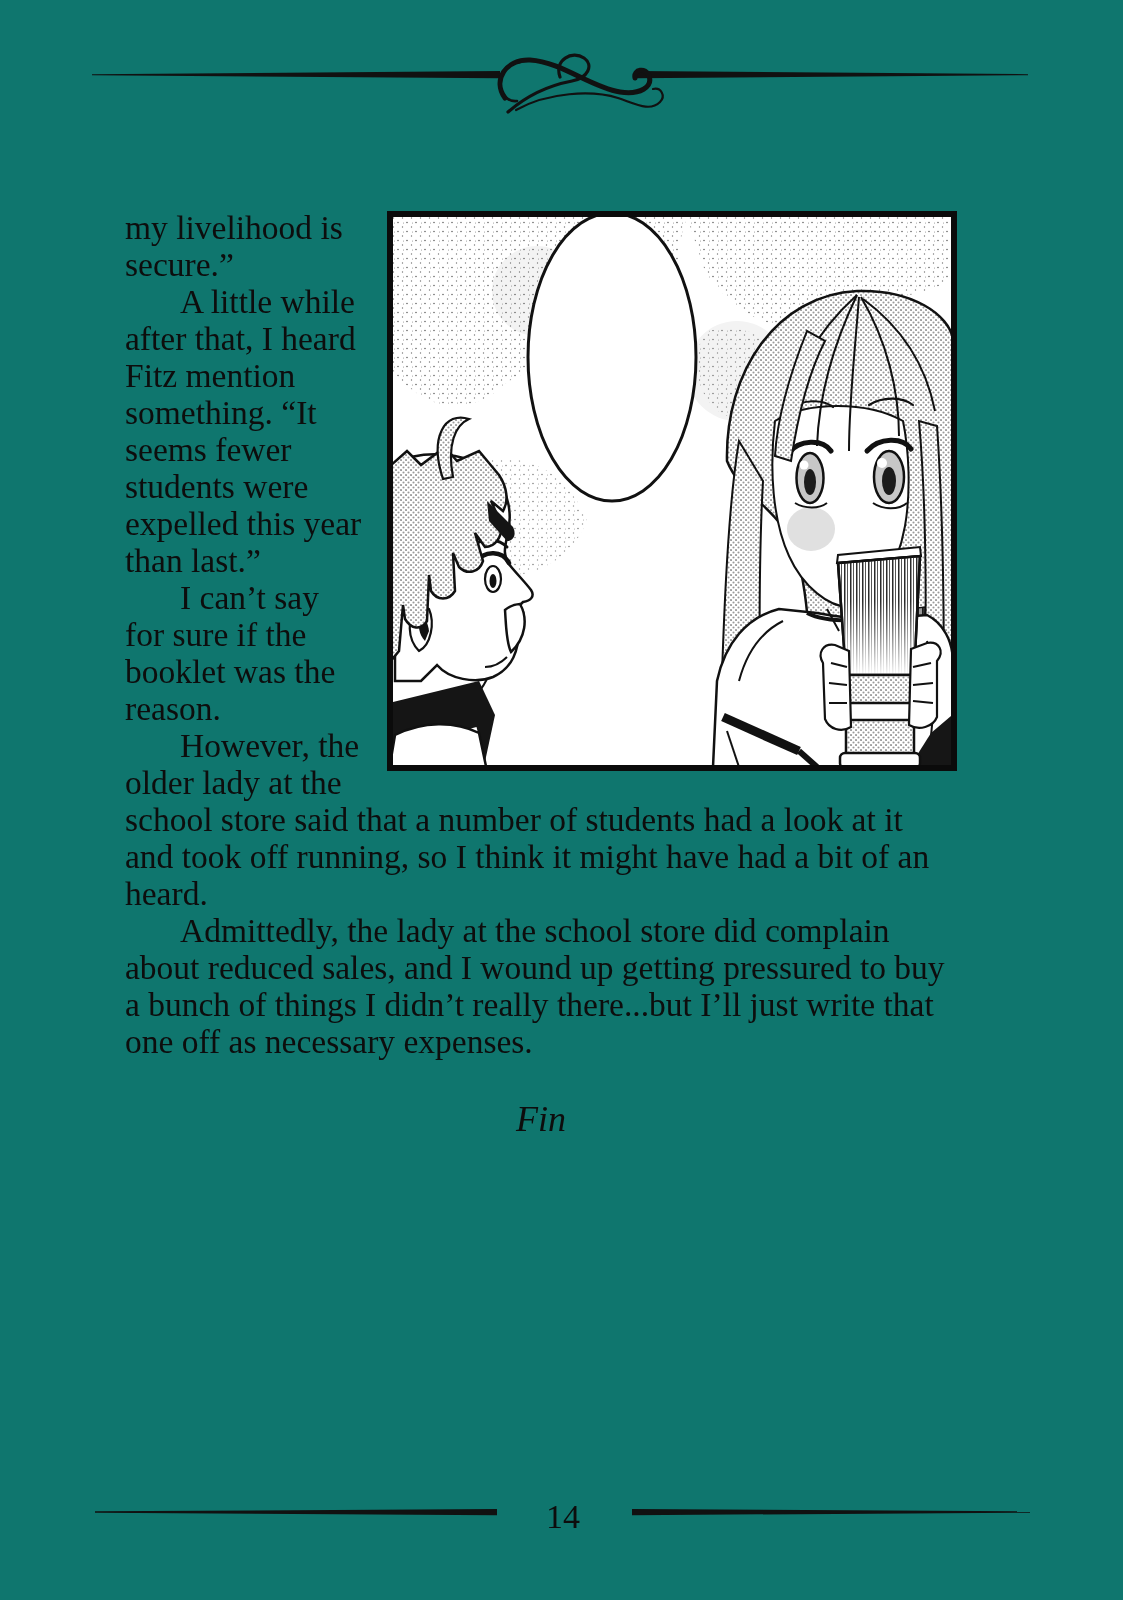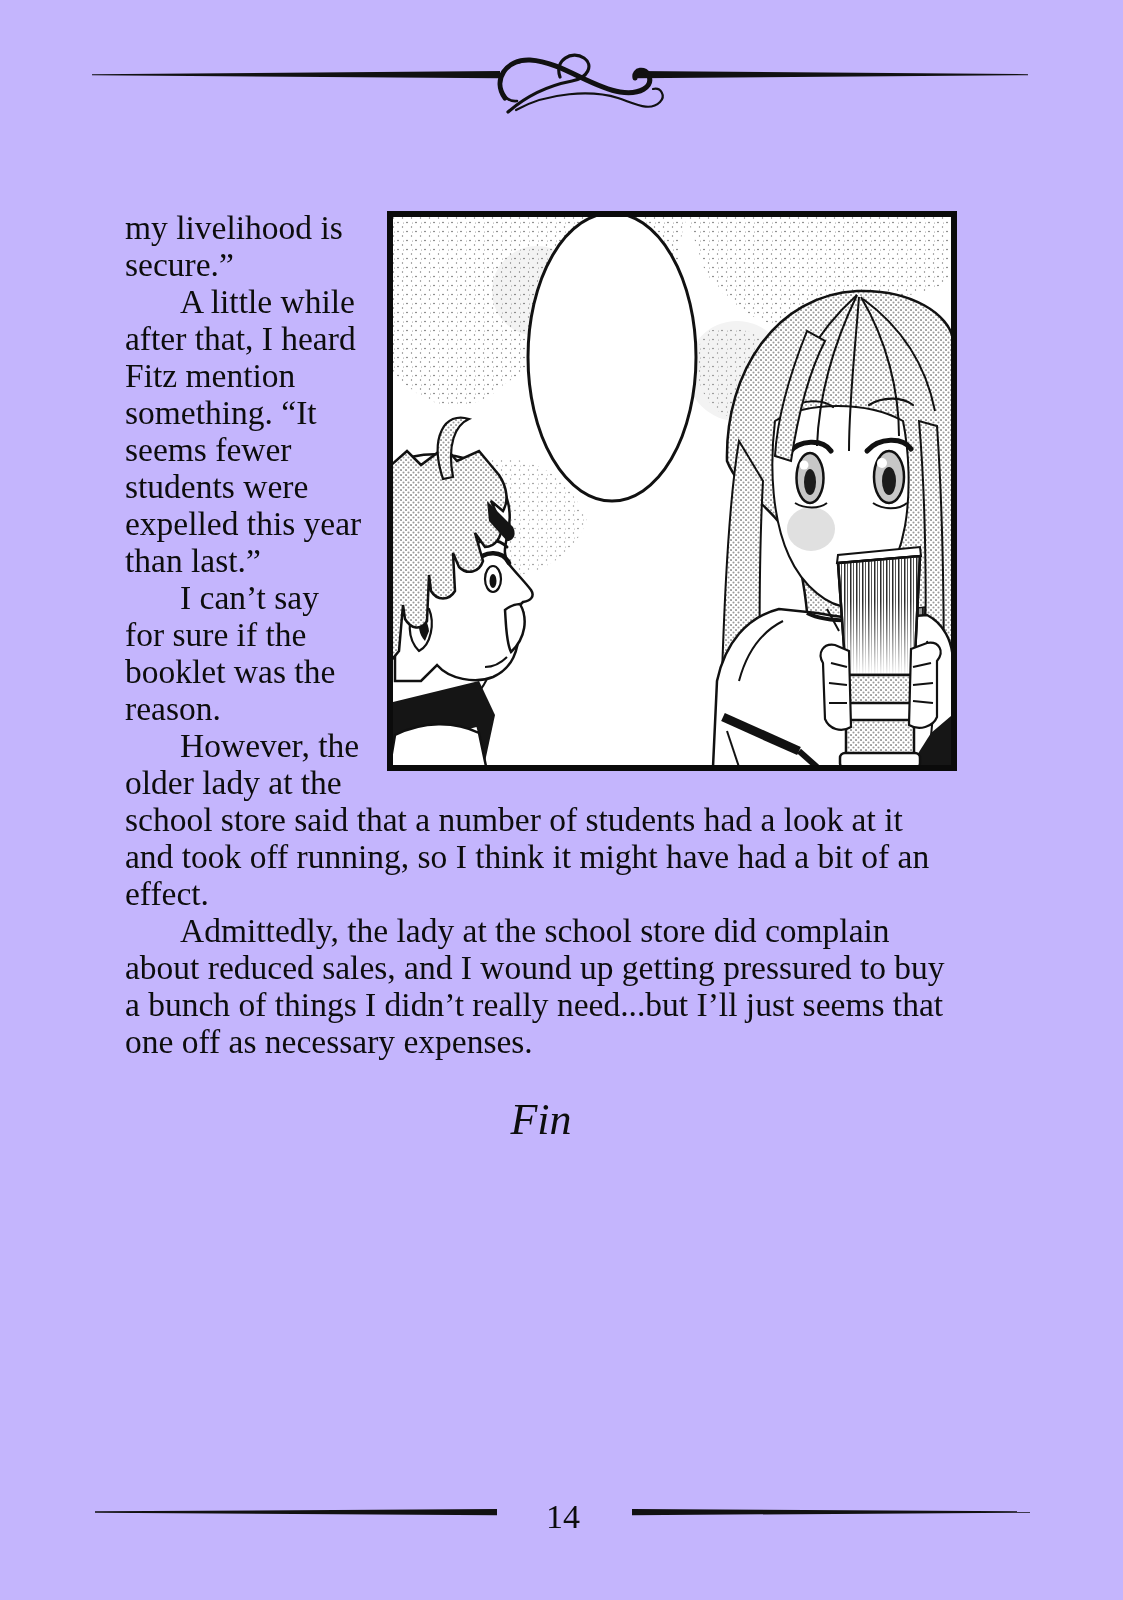--- a/index.html
+++ b/index.html
@@ -1,33 +1,33 @@
 <!DOCTYPE html>
 <html><head>
 <meta charset="utf-8">
 <style>
   html,body { margin:0; padding:0; background:#ffffff; }
   .page {
-    position:relative; width:1123px; height:1600px; background:#c4b5fd;
+    position:relative; width:1123px; height:1600px; background:#0f766e;
     font-family:"Liberation Serif", serif; color:#0d0d0d; overflow:hidden;
   }
   .ornament-svg { position:absolute; left:0; top:40px; }
   .footer-svg   { position:absolute; left:0; top:1470px; }
   .text-block {
     position:absolute; left:125px; top:209px; width:832px;
     font-size:33.5px; line-height:37px; text-align:left;
   }
   .text-block p { margin:0; padding:0; }
   .text-block p.indent { text-indent:55px; }
   .panel-float {
     float:right; width:570px; height:560px; margin:2px 0 0 23px;
   }
   .panel-float svg { display:block; }
   .fin-line {
-    margin-top:41px !important; font-size:44px; font-style:italic;
+    margin-top:41px !important; font-size:36px; font-style:italic;
     text-align:center;
   }
 </style>
 </head>
 <body>
 
 <div class="page">
 
   <svg class="ornament-svg" width="1123" height="85" viewBox="0 0 1123 85" aria-hidden="true">
     <polygon points="92,34.2 500,31 500,38.2 92,35.2" fill="#111"></polygon>
@@ -187,22 +187,22 @@
           </g>
         </g>
 
         <rect x="3" y="3" width="564" height="554" fill="none" stroke="#0b0b0b" stroke-width="6"></rect>
       </svg>
     </div>
 
     <p>my livelihood is secure.”</p>
     <p class="indent">A little while after that, I heard Fitz mention something. “It seems fewer students were expelled this year than last.”</p>
     <p class="indent">I can’t say for sure if the booklet was the reason.</p>
-    <p class="indent">However, the older lady at the school store said that a number of students had a look at it and took off running, so I think it might have had a bit of an effect.</p>
-    <p class="indent">Admittedly, the lady at the school store did complain about reduced sales, and I wound up getting pressured to buy a bunch of things I didn’t really need...but I’ll just seems that one off as necessary expenses.</p>
+    <p class="indent">However, the older lady at the school store said that a number of students had a look at it and took off running, so I think it might have had a bit of an heard.</p>
+    <p class="indent">Admittedly, the lady at the school store did complain about reduced sales, and I wound up getting pressured to buy a bunch of things I didn’t really there...but I’ll just write that one off as necessary expenses.</p>
     <p class="fin-line">Fin</p>
   </div>
 
   <svg class="footer-svg" width="1123" height="70" viewBox="0 0 1123 70">
     <polygon points="95,41.3 497,39 497,45.2 95,42.7" fill="#111"></polygon>
     <polygon points="632,39 1030,41.3 1030,42.7 632,45.2" fill="#111"></polygon>
     <text x="563" y="57.5" text-anchor="middle" font-size="34" font-family="Liberation Serif, serif" fill="#0d0d0d">14</text>
   </svg>
 
 </div>

